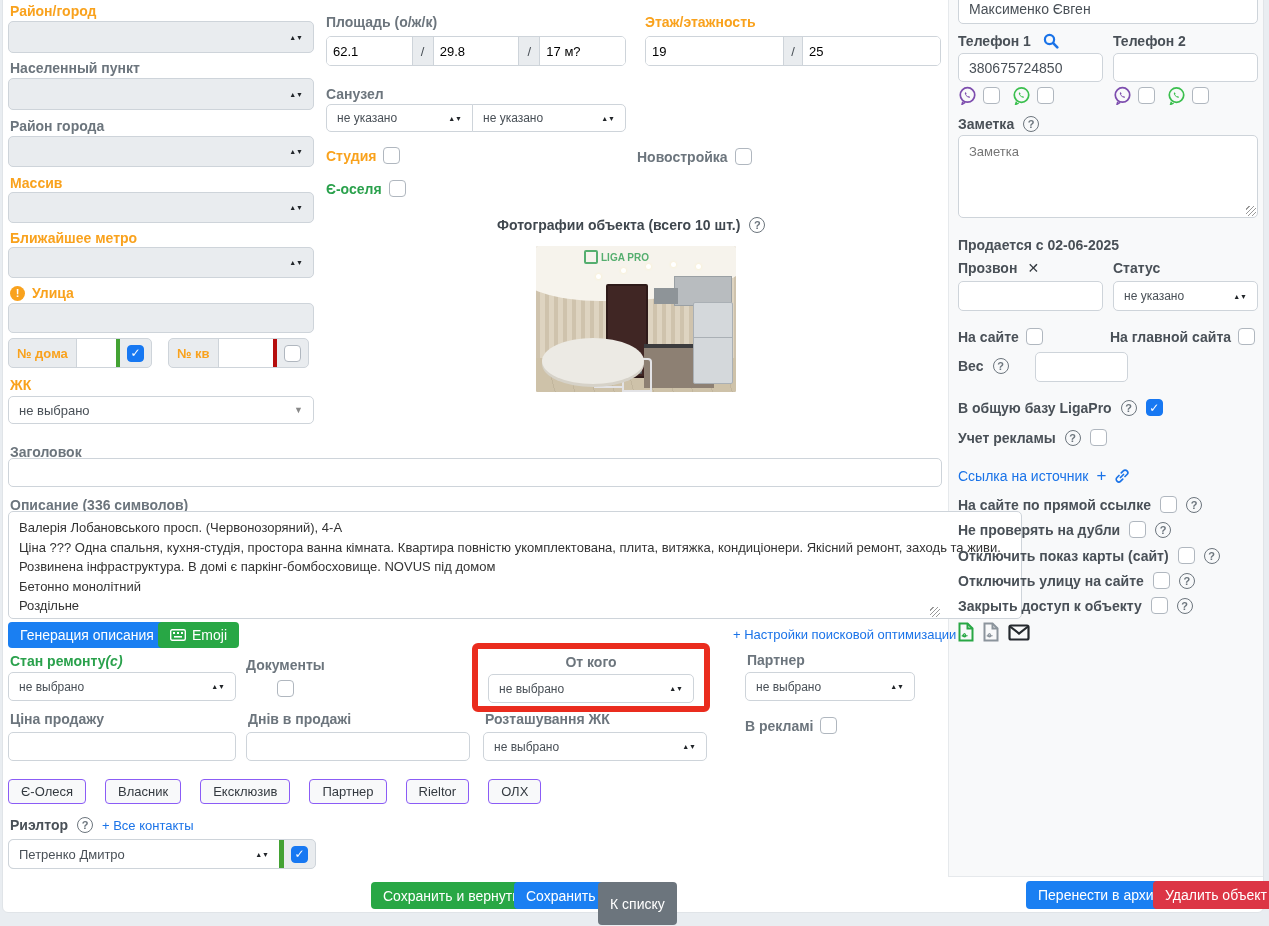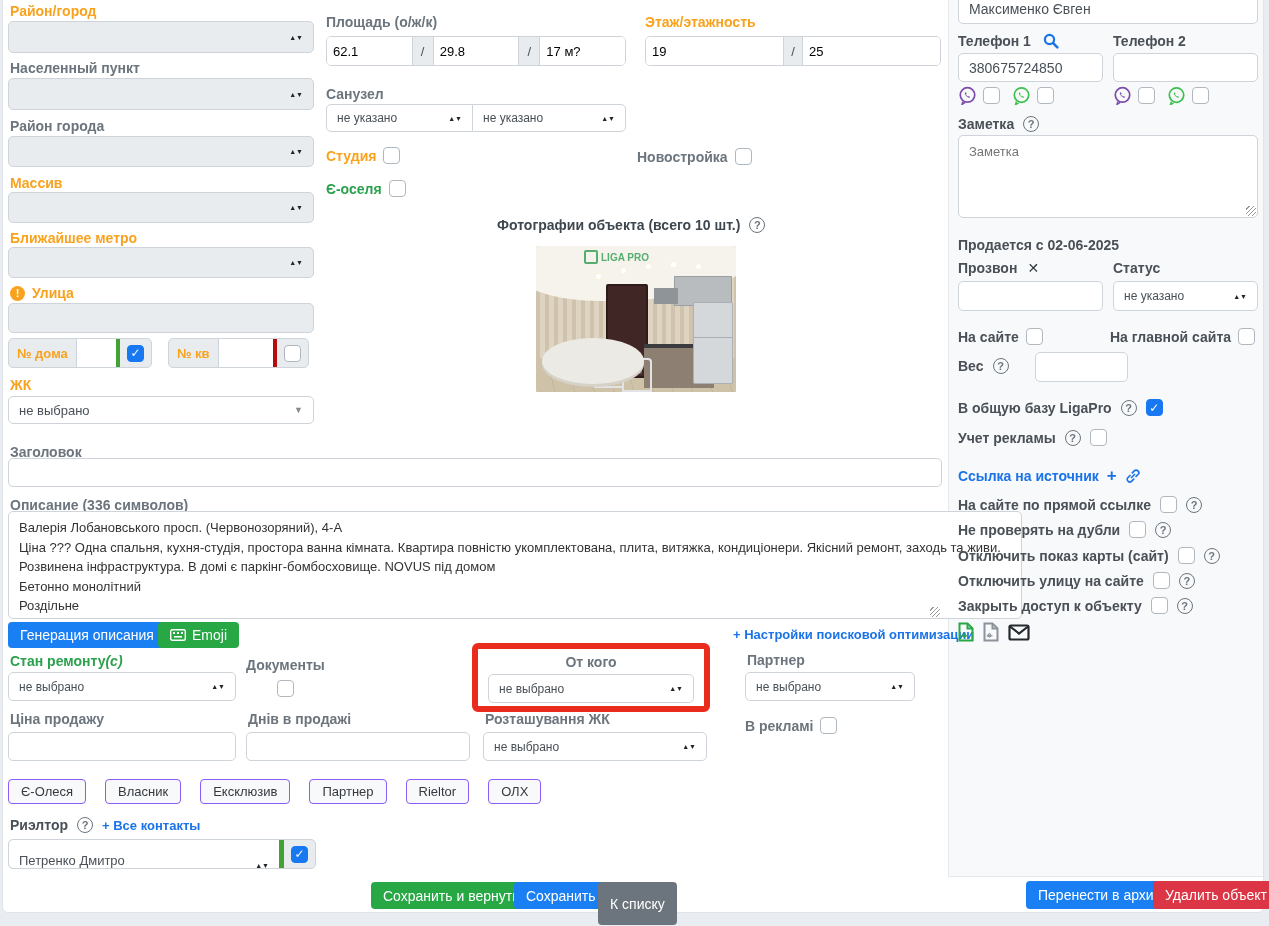--- a/index.html
+++ b/index.html
@@ -40,21 +40,21 @@
         font-size:11px;font-weight:bold;display:inline-flex;align-items:center;justify-content:center;flex:0 0 auto;}
   .btn{display:inline-flex;align-items:center;justify-content:center;border:none;border-radius:4px;
        font-size:14px;color:#fff;padding:0 12px;height:26px;cursor:pointer;white-space:nowrap;
        font-family:"Liberation Sans","DejaVu Sans",sans-serif;}
   .btn.blue{background:#1a7ff2;}
   .btn.greenb{background:#28a745;}
   .btn.grayb{background:#6c757d;}
   .btn.redb{background:#dc3545;}
   .tagbtn{display:inline-flex;align-items:center;box-sizing:border-box;height:25px;padding:0 12px;
        background:#f8f9fa;border:1px solid #8b5cf6;border-radius:4px;font-size:13px;color:#343a40;cursor:pointer;}
-  .link{color:#1a73e8;font-size:13px;font-weight:bold;cursor:pointer;white-space:nowrap;}
+  .link{color:#1a73e8;font-size:13px;font-weight:normal;cursor:pointer;white-space:nowrap;}
   .tarea{box-sizing:border-box;border:1px solid #ced4da;border-radius:5px;background:#fff;resize:none;
        font-size:13px;line-height:1.5;color:#333;padding:6px 10px;overflow:hidden;
        font-family:"Liberation Sans","DejaVu Sans",sans-serif;}
   .rescorner{position:absolute;width:10px;height:10px;
        background:repeating-linear-gradient(135deg,transparent 0 2px,#999 2px 3px);}
   .warn{display:inline-flex;align-items:center;justify-content:center;width:15px;height:15px;border-radius:50%;
        background:#f9a21d;color:#fff;font-size:11px;font-weight:bold;}
   .slash{display:flex;align-items:center;justify-content:center;align-self:stretch;background:#e9ecef;
        border-left:1px solid #ced4da;border-right:1px solid #ced4da;color:#495057;font-size:13px;flex:0 0 auto;}
   .redbox{box-sizing:border-box;border:6px solid #ea2c1e;border-radius:6px;}
@@ -292,21 +292,21 @@
     <span class="tagbtn">Rieltor</span>
     <span class="tagbtn">ОЛХ</span>
   </div>
 
   <div class="abs row" style="left:10px;top:817px;gap:9px;">
     <span class="lbl dark">Риэлтор</span>
     <span class="help">?</span>
     <span class="link">+ Все контакты</span>
   </div>
   <div class="abs group" style="left:8px;top:839px;width:308px;height:30px;">
-    <div class="sel white" style="flex:1;height:100%;border:none;border-radius:5px 0 0 5px;align-items:flex-end;">
+    <div class="sel white" style="flex:1;height:100%;border:none;border-radius:5px 0 0 5px;">
       <span class="txt">Петренко Дмитро</span>
       <span class="ud">▲▼</span>
     </div>
     <span class="vbar green" style="width:5px;"></span>
     <span class="cbcell">
         <span class="cb checked">✓</span>
       </span>
   </div>
 
   <input class="abs inp" style="left: 958px; top: -6px; width: 300px; height: 30px;" value="Максименко Євген">

